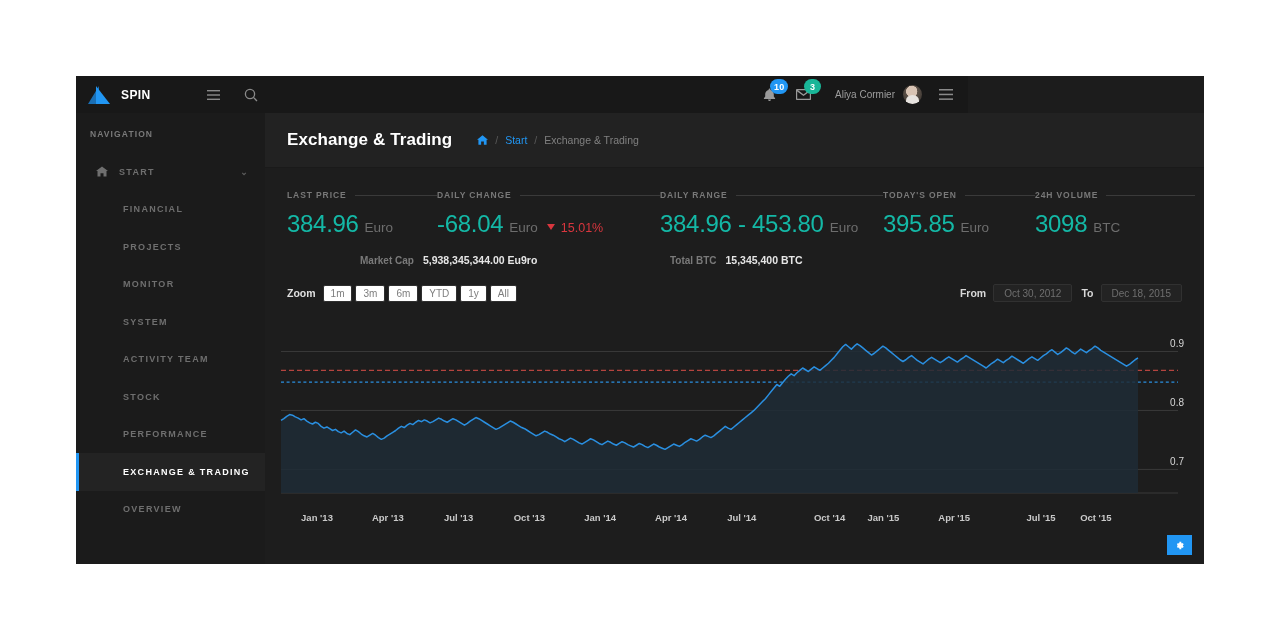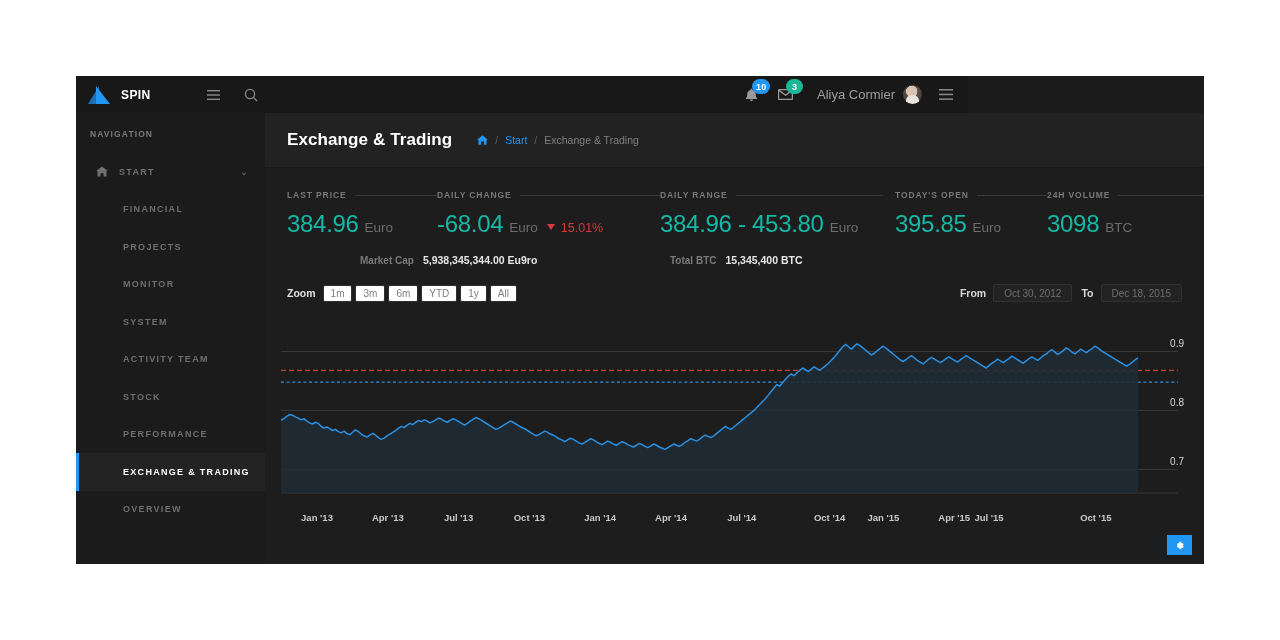--- a/index.html
+++ b/index.html
@@ -64,21 +64,21 @@
     position: absolute; top: 3px; left: 17px;
     min-width: 17px; height: 15px; padding: 0 4px;
     border-radius: 8px;
     font-size: 9px; font-weight: bold; color: #fff;
     display: flex; align-items: center; justify-content: center;
     letter-spacing: .2px;
   }
   .badge.blue { background: #2196f3; }
   .badge.green { background: #19b698; }
   .username {
-    color: #9e9e9e; font-size: 13px; margin: 0 8px 0 14px;
+    color: #9e9e9e; font-size: 10px; margin: 0 8px 0 14px;
     white-space: nowrap;
   }
   .avatar {
     width: 19px; height: 19px; border-radius: 50%;
     background: radial-gradient(circle at 46% 34%, #d9c4b4 0 34%, #5c5148 36%, #2e2a28 100%);
     position: relative; overflow: hidden;
   }
   .avatar::after {
     content: ""; position: absolute; left: 3px; top: 10px;
     width: 13px; height: 11px; border-radius: 50% 50% 0 0;
@@ -144,21 +144,21 @@
   .bc-cur { color: #808080; }
 
   
   .stats {
     display: flex; padding: 22px 22px 0 22px;
   }
   .stat { flex: 0 0 auto; }
   .stat.s1 { width: 150px; }
   .stat.s2 { width: 223px; }
   .stat.s3 { width: 223px; }
-  .stat.s4 { width: 152px; margin-left: 12px; }
+  .stat.s4 { width: 152px; }
   .stat.s5 { width: 160px; }
   .stat-label-row { display: flex; align-items: center; gap: 8px; }
   .stat-label {
     color: #787878; font-size: 8.5px; font-weight: bold;
     letter-spacing: .9px; white-space: nowrap;
   }
   .stat-rule { flex: 1; height: 1px; background: #3a3a3a; }
   .stat-value {
     margin-top: 10px; display: flex; align-items: baseline; gap: 6px;
     white-space: nowrap;
@@ -458,21 +458,21 @@
           <div class="xlab" style="left: 52px;">Jan '13</div>
           <div class="xlab" style="left: 122.8px;">Apr '13</div>
           <div class="xlab" style="left: 193.6px;">Jul '13</div>
           <div class="xlab" style="left: 264.4px;">Oct '13</div>
           <div class="xlab" style="left: 335.2px;">Jan '14</div>
           <div class="xlab" style="left: 406px;">Apr '14</div>
           <div class="xlab" style="left: 476.8px;">Jul '14</div>
           <div class="xlab" style="left: 547.6px; margin-left: 17px;">Oct '14</div>
           <div class="xlab" style="left: 618.4px;">Jan '15</div>
           <div class="xlab" style="left: 689.2px;">Apr '15</div>
-          <div class="xlab" style="left: 724px;">Jul '15</div>
+          <div class="xlab" style="left: 776px;">Jul '15</div>
           <div class="xlab" style="left: 830.8px;">Oct '15</div>
         </div>
     </div>
 
     <div class="settings-fab">
       <svg width="11" height="11" viewBox="0 0 16 16" fill="currentColor">
         <path d="M8 5.2a2.8 2.8 0 100 5.6 2.8 2.8 0 000-5.6zm0 4.2a1.4 1.4 0 110-2.8 1.4 1.4 0 010 2.8z"></path>
         <path d="M14.2 9.3l-1.2-.7a5.2 5.2 0 000-1.2l1.2-.7-1.4-2.4-1.2.7a5 5 0 00-1-.6V2.6h-2.8v1.8a5 5 0 00-1 .6l-1.2-.7-1.4 2.4 1.2.7a5.2 5.2 0 000 1.2l-1.2.7 1.4 2.4 1.2-.7a5 5 0 001 .6v1.8h2.8v-1.8a5 5 0 001-.6l1.2.7z"></path>
       </svg>
     </div>

